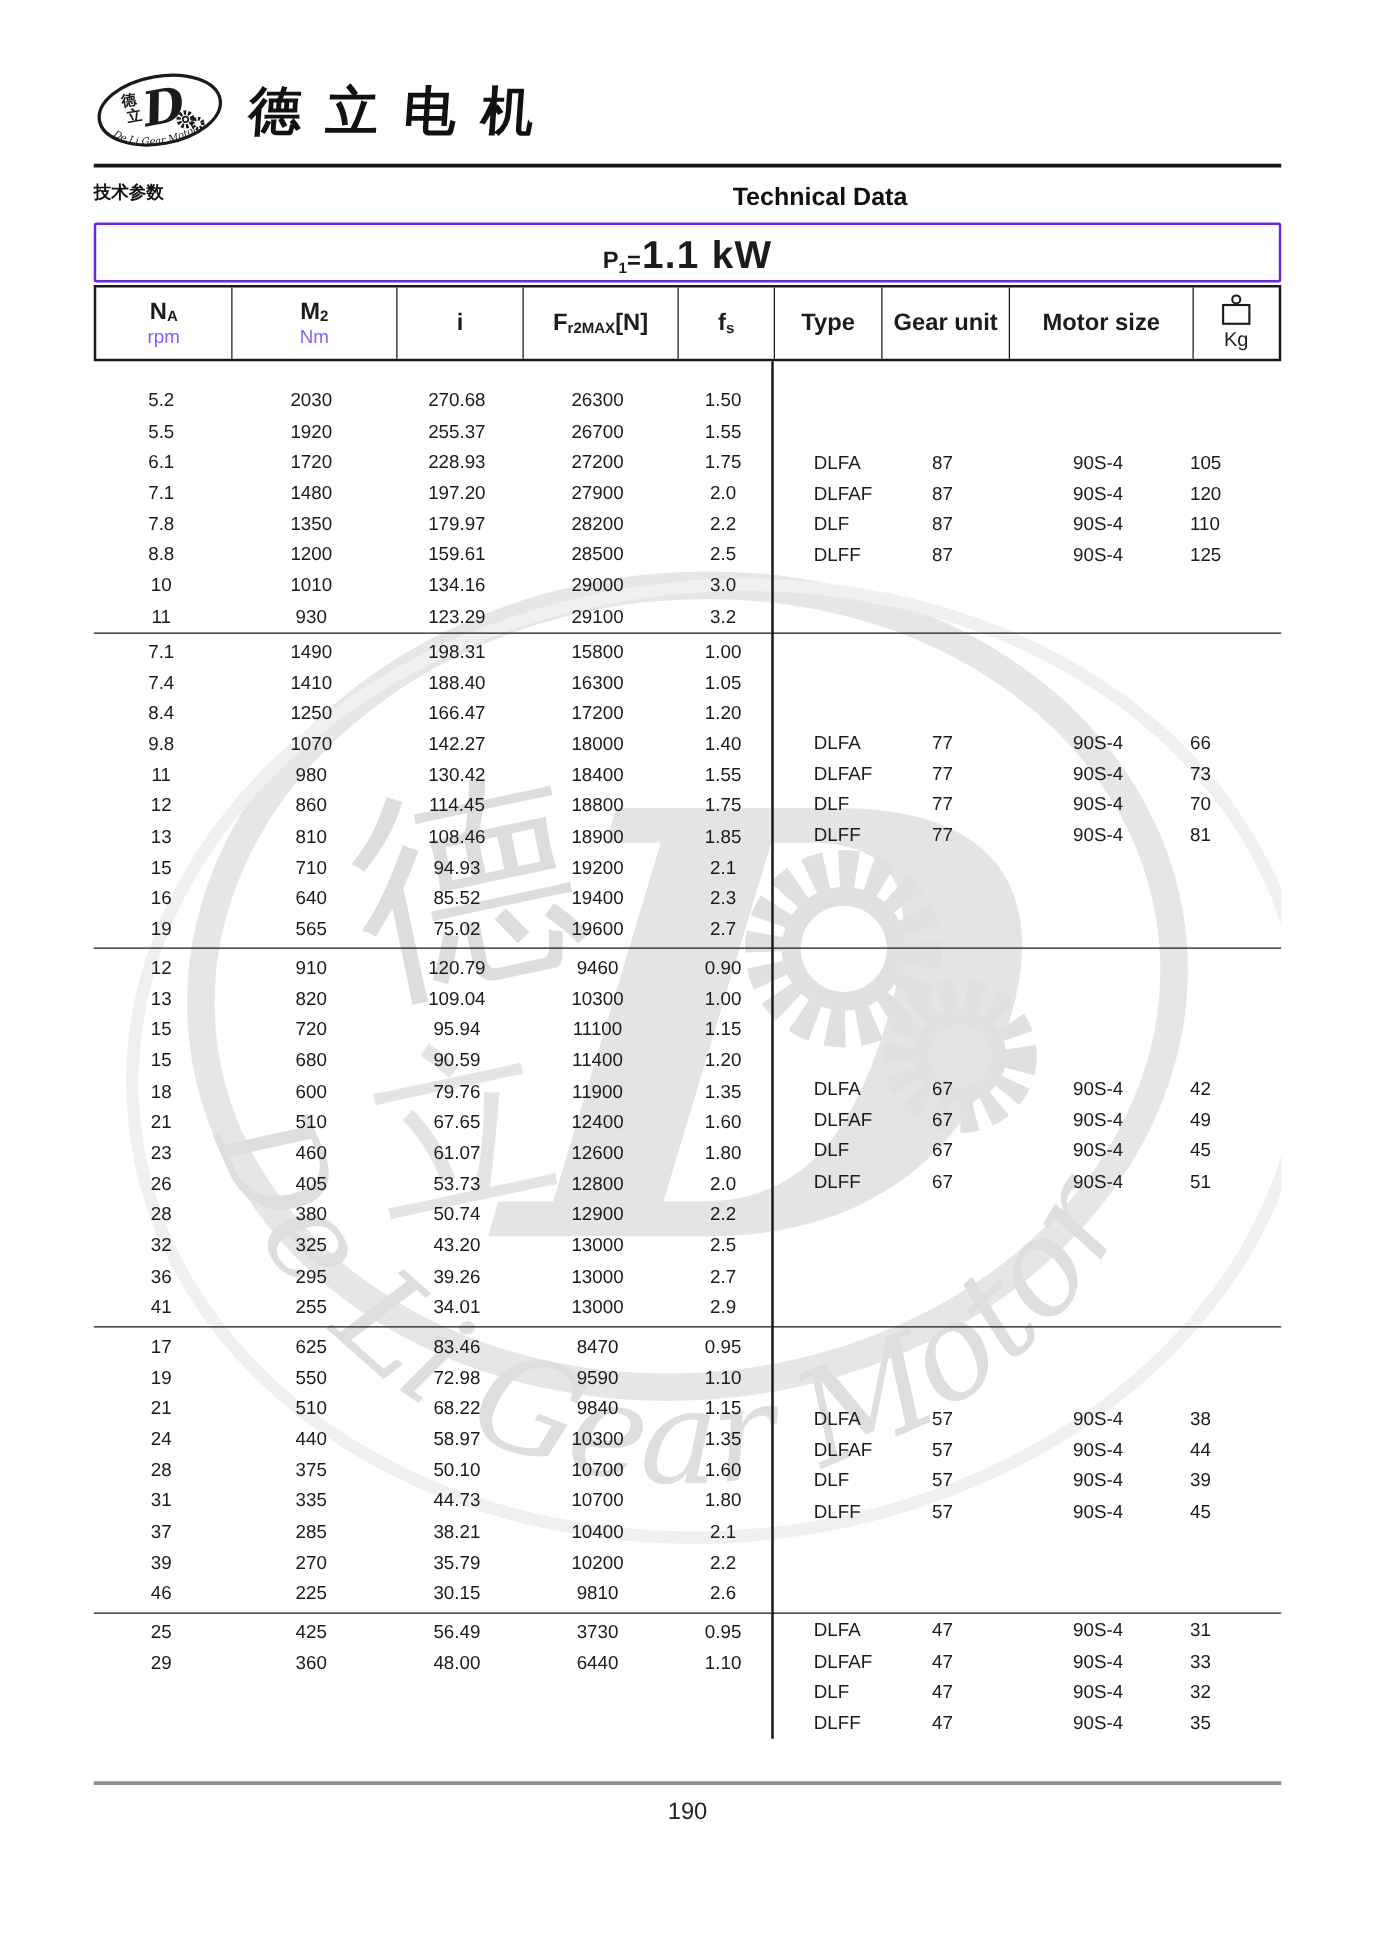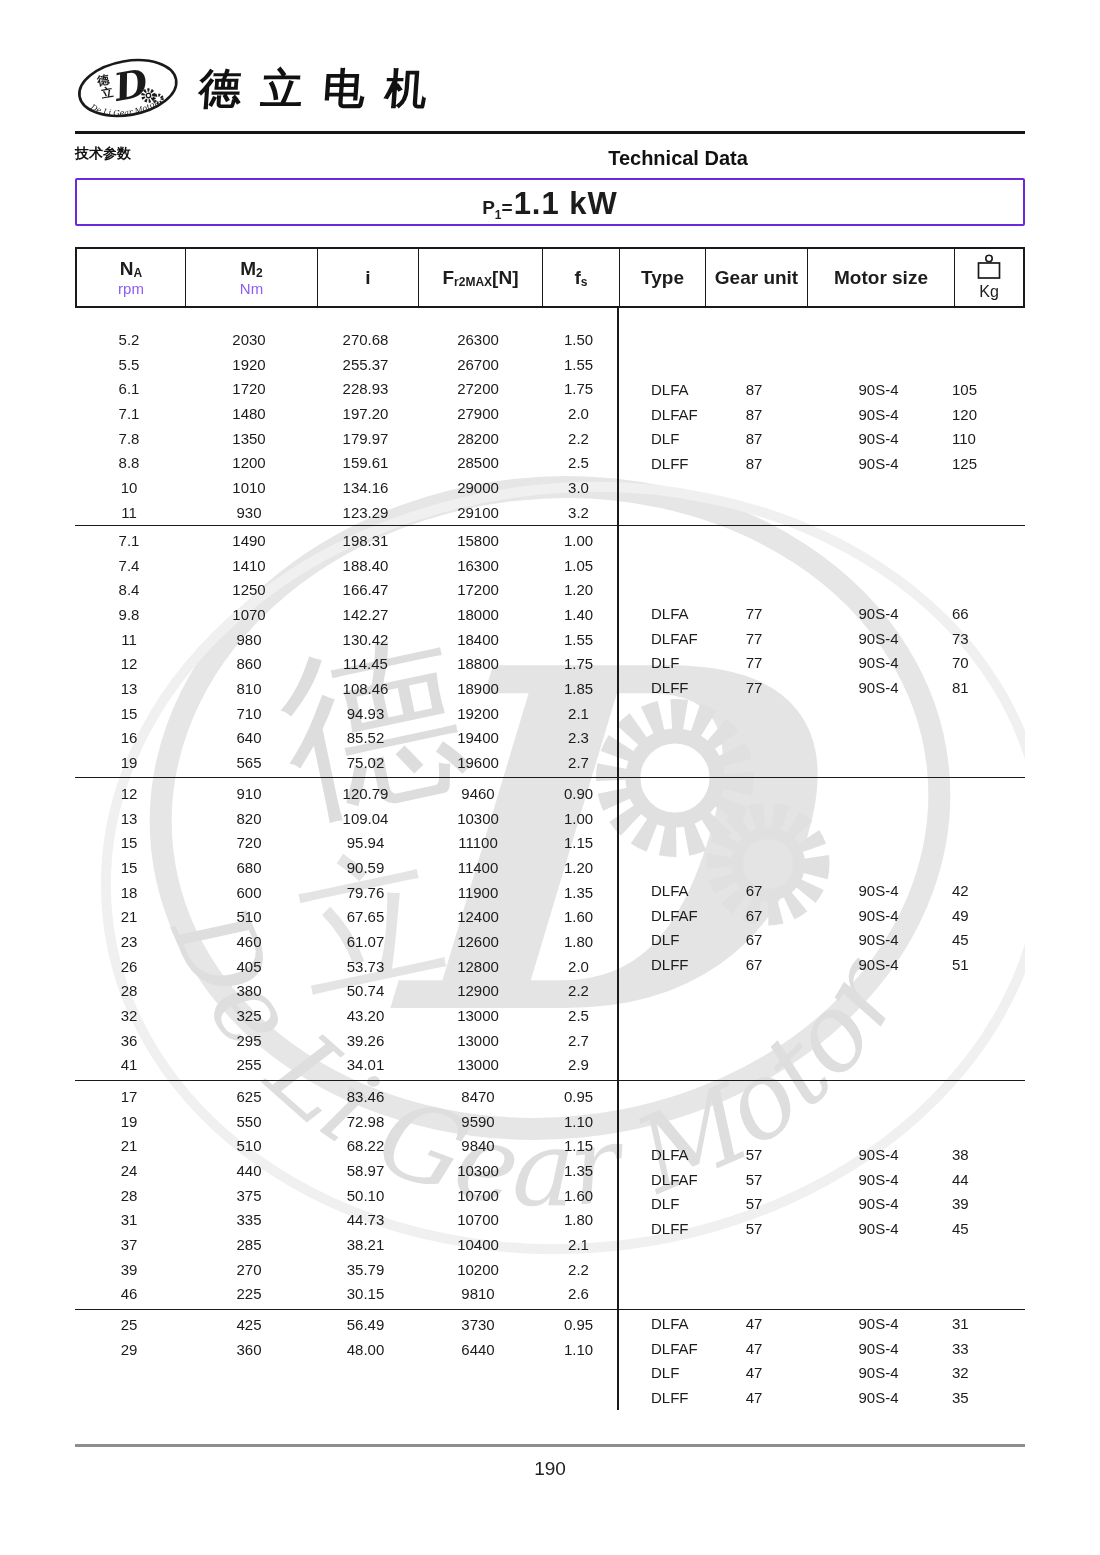--- a/index.html
+++ b/index.html
@@ -7,30 +7,30 @@
   .page{width:950px;margin:0 auto;position:relative;padding-top:55px;}
 
   
   .brandbar{display:flex;align-items:center;height:68px;}
   .brand-script{font-family:"DejaVu Serif",serif;font-weight:bold;font-size:42px;letter-spacing:20px;margin-left:18px;color:#111;transform:skewX(-4deg);}
   .top-rule{height:3px;background:#151515;margin-top:8px;}
 
   
   .subhead{position:relative;height:40px;margin-top:4px;}
   .subhead-cn{position:absolute;left:0;top:7px;font-size:14px;font-weight:bold;color:#111;}
-  .subhead-en{position:absolute;left:603px;top:9px;transform:translateX(-50%);font-size:20px;font-weight:bold;color:#111;}
+  .subhead-en{position:absolute;left:581px;top:9px;transform:translateX(-50%);font-size:20px;font-weight:bold;color:#111;}
 
   
   .titlebox{height:48px;border:2px solid #6d28d9;border-radius:2px;display:flex;align-items:baseline;justify-content:center;box-sizing:border-box;padding-top:6px;}
   .pt{font-size:19px;font-weight:bold;}
   .pt sub{font-size:12px;}
   .pv{font-size:31px;font-weight:bold;letter-spacing:1px;margin-left:1px;}
 
   
-  .thead{margin-top:21px;height:61px;border:2px solid #1a1a1a;box-sizing:border-box;display:flex;}
+  .thead{margin-top:2px;height:61px;border:2px solid #1a1a1a;box-sizing:border-box;display:flex;}
   .hcell{display:flex;flex-direction:column;align-items:center;justify-content:center;box-sizing:border-box;line-height:1.15;}
   .hcell + .hcell{border-left:1.5px solid #1a1a1a;}
   .hmain{font-size:19px;font-weight:bold;}
   .hsub{font-size:12px;font-weight:bold;position:relative;top:2px;}
   .hunit{font-size:15px;font-weight:normal;color:#8b5cf6;}
   .hw-na{width:108px}.hw-m2{width:132px}.hw-i{width:101px}.hw-fr{width:124px}.hw-fs{width:77px}
   .hw-type{width:86px}.hw-gear{width:102px}.hw-motor{width:147px}.hw-kg{width:69px}
   .kgtext{font-size:16px;margin-top:1px;}
 
   

